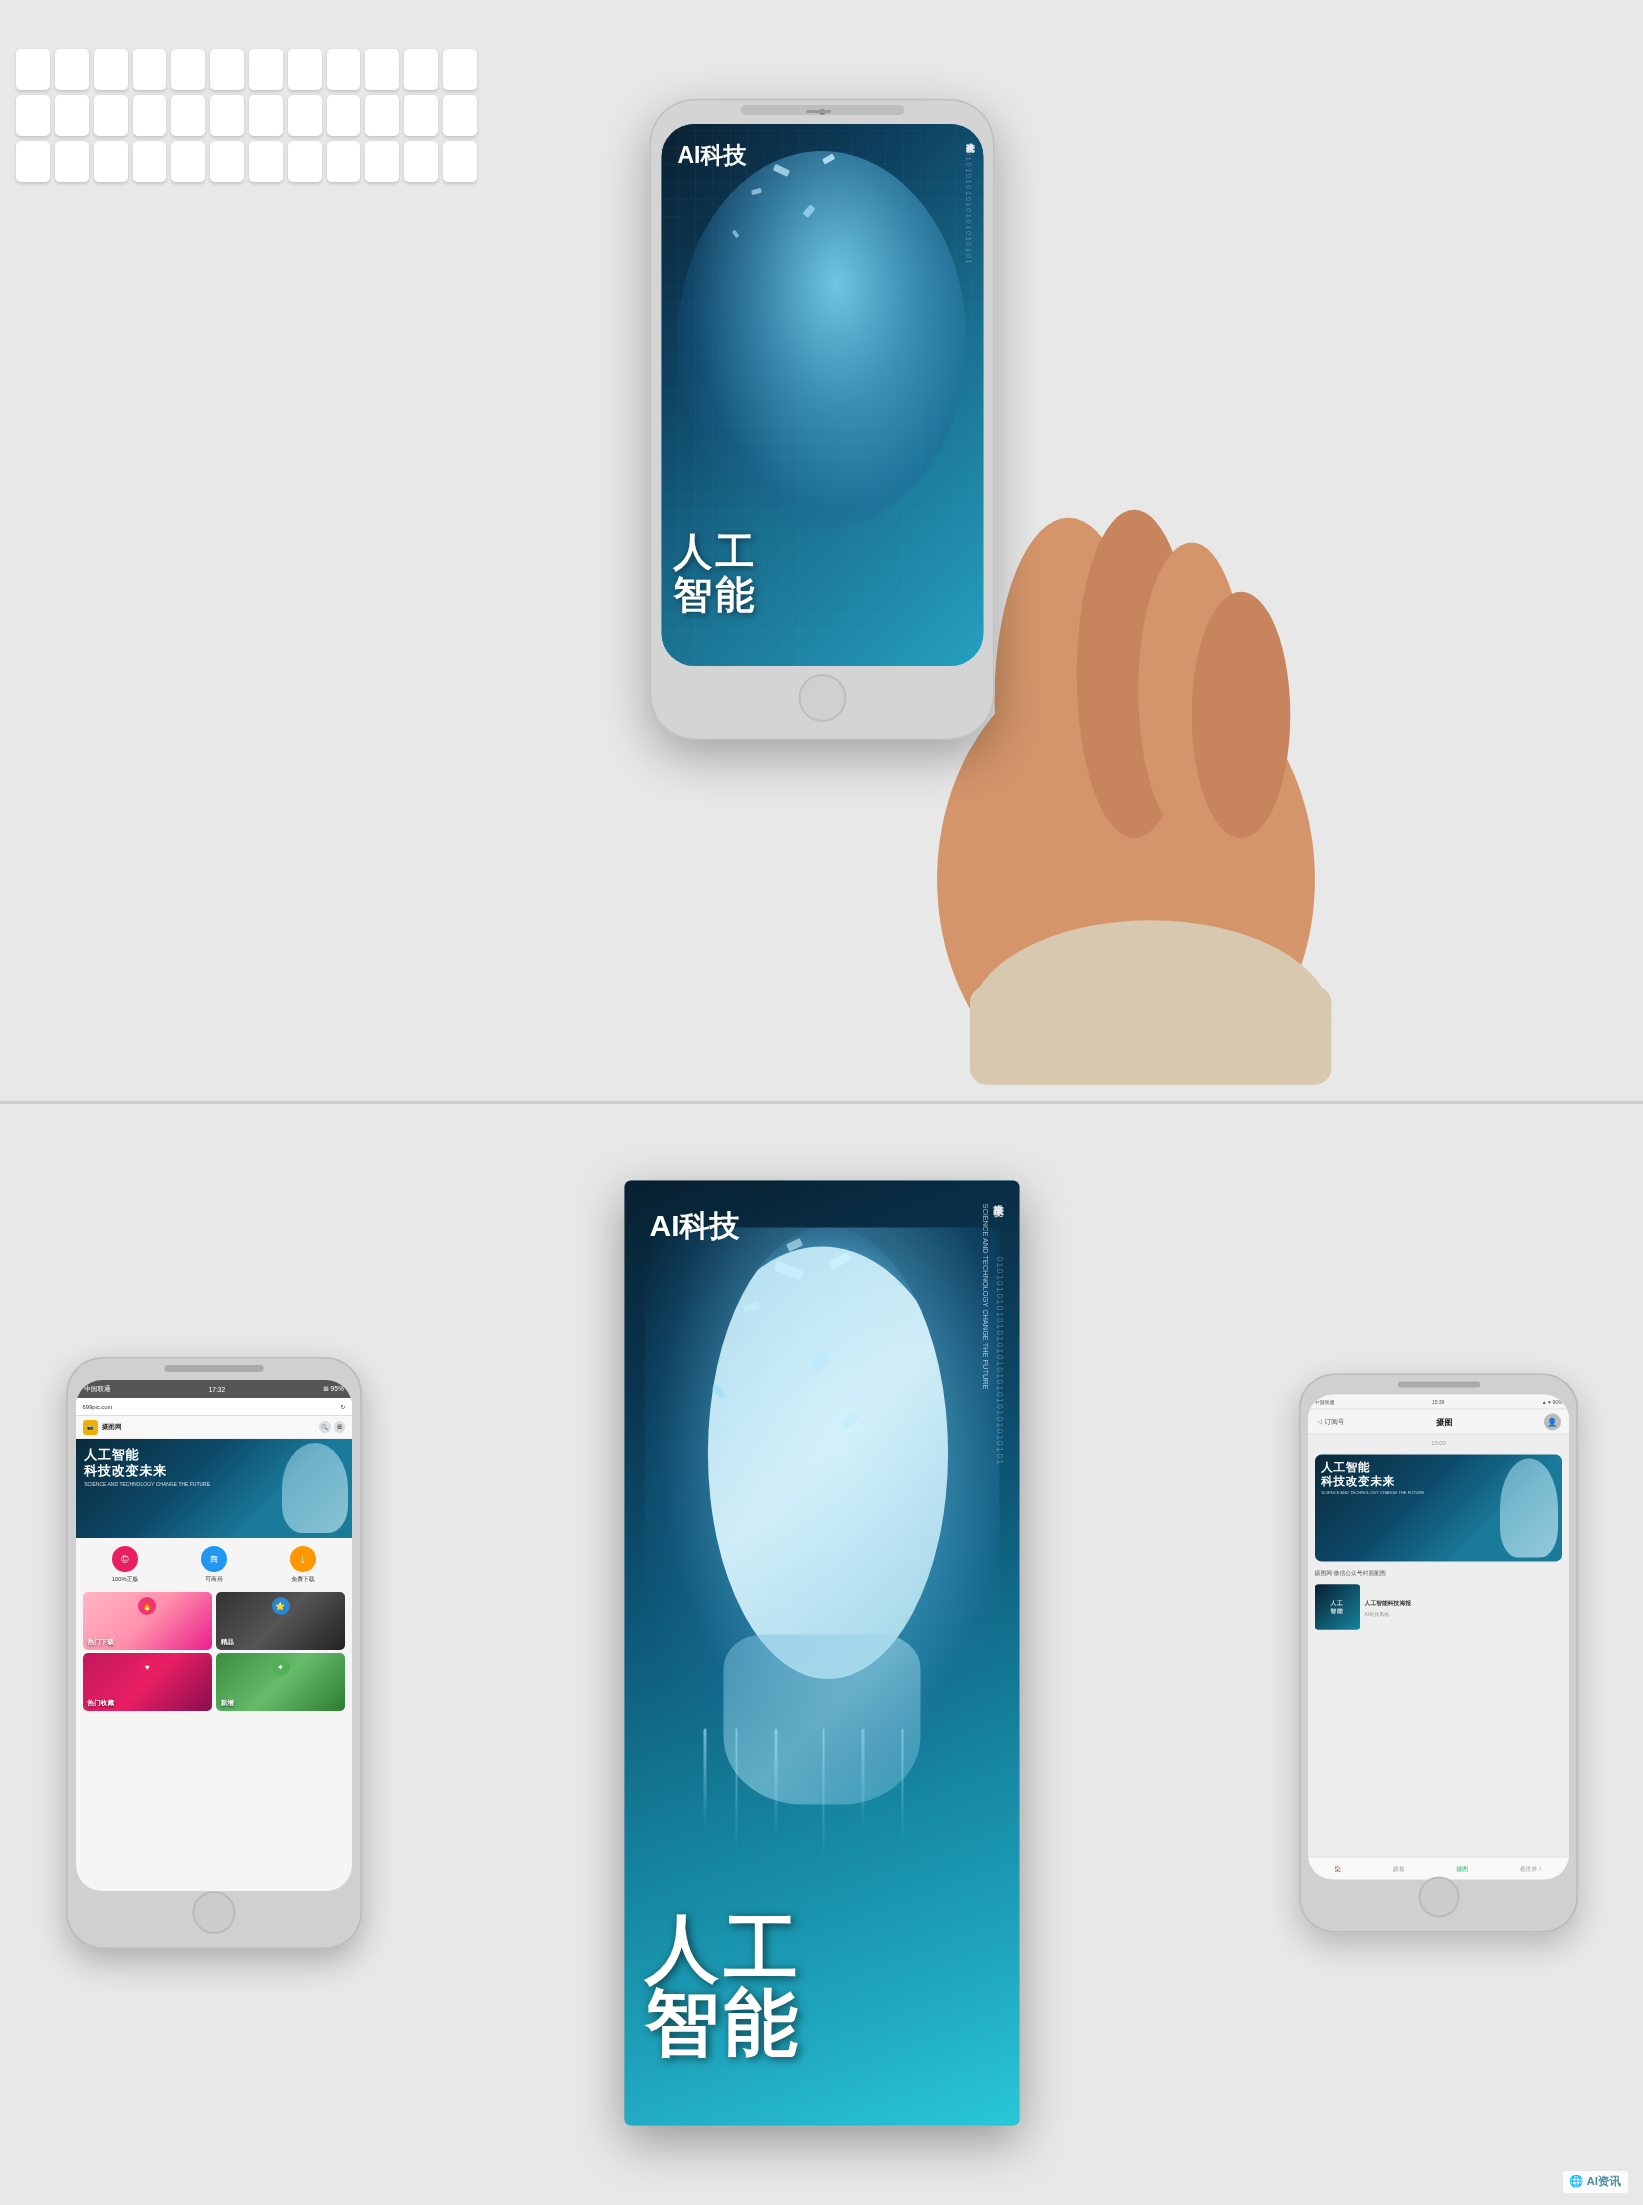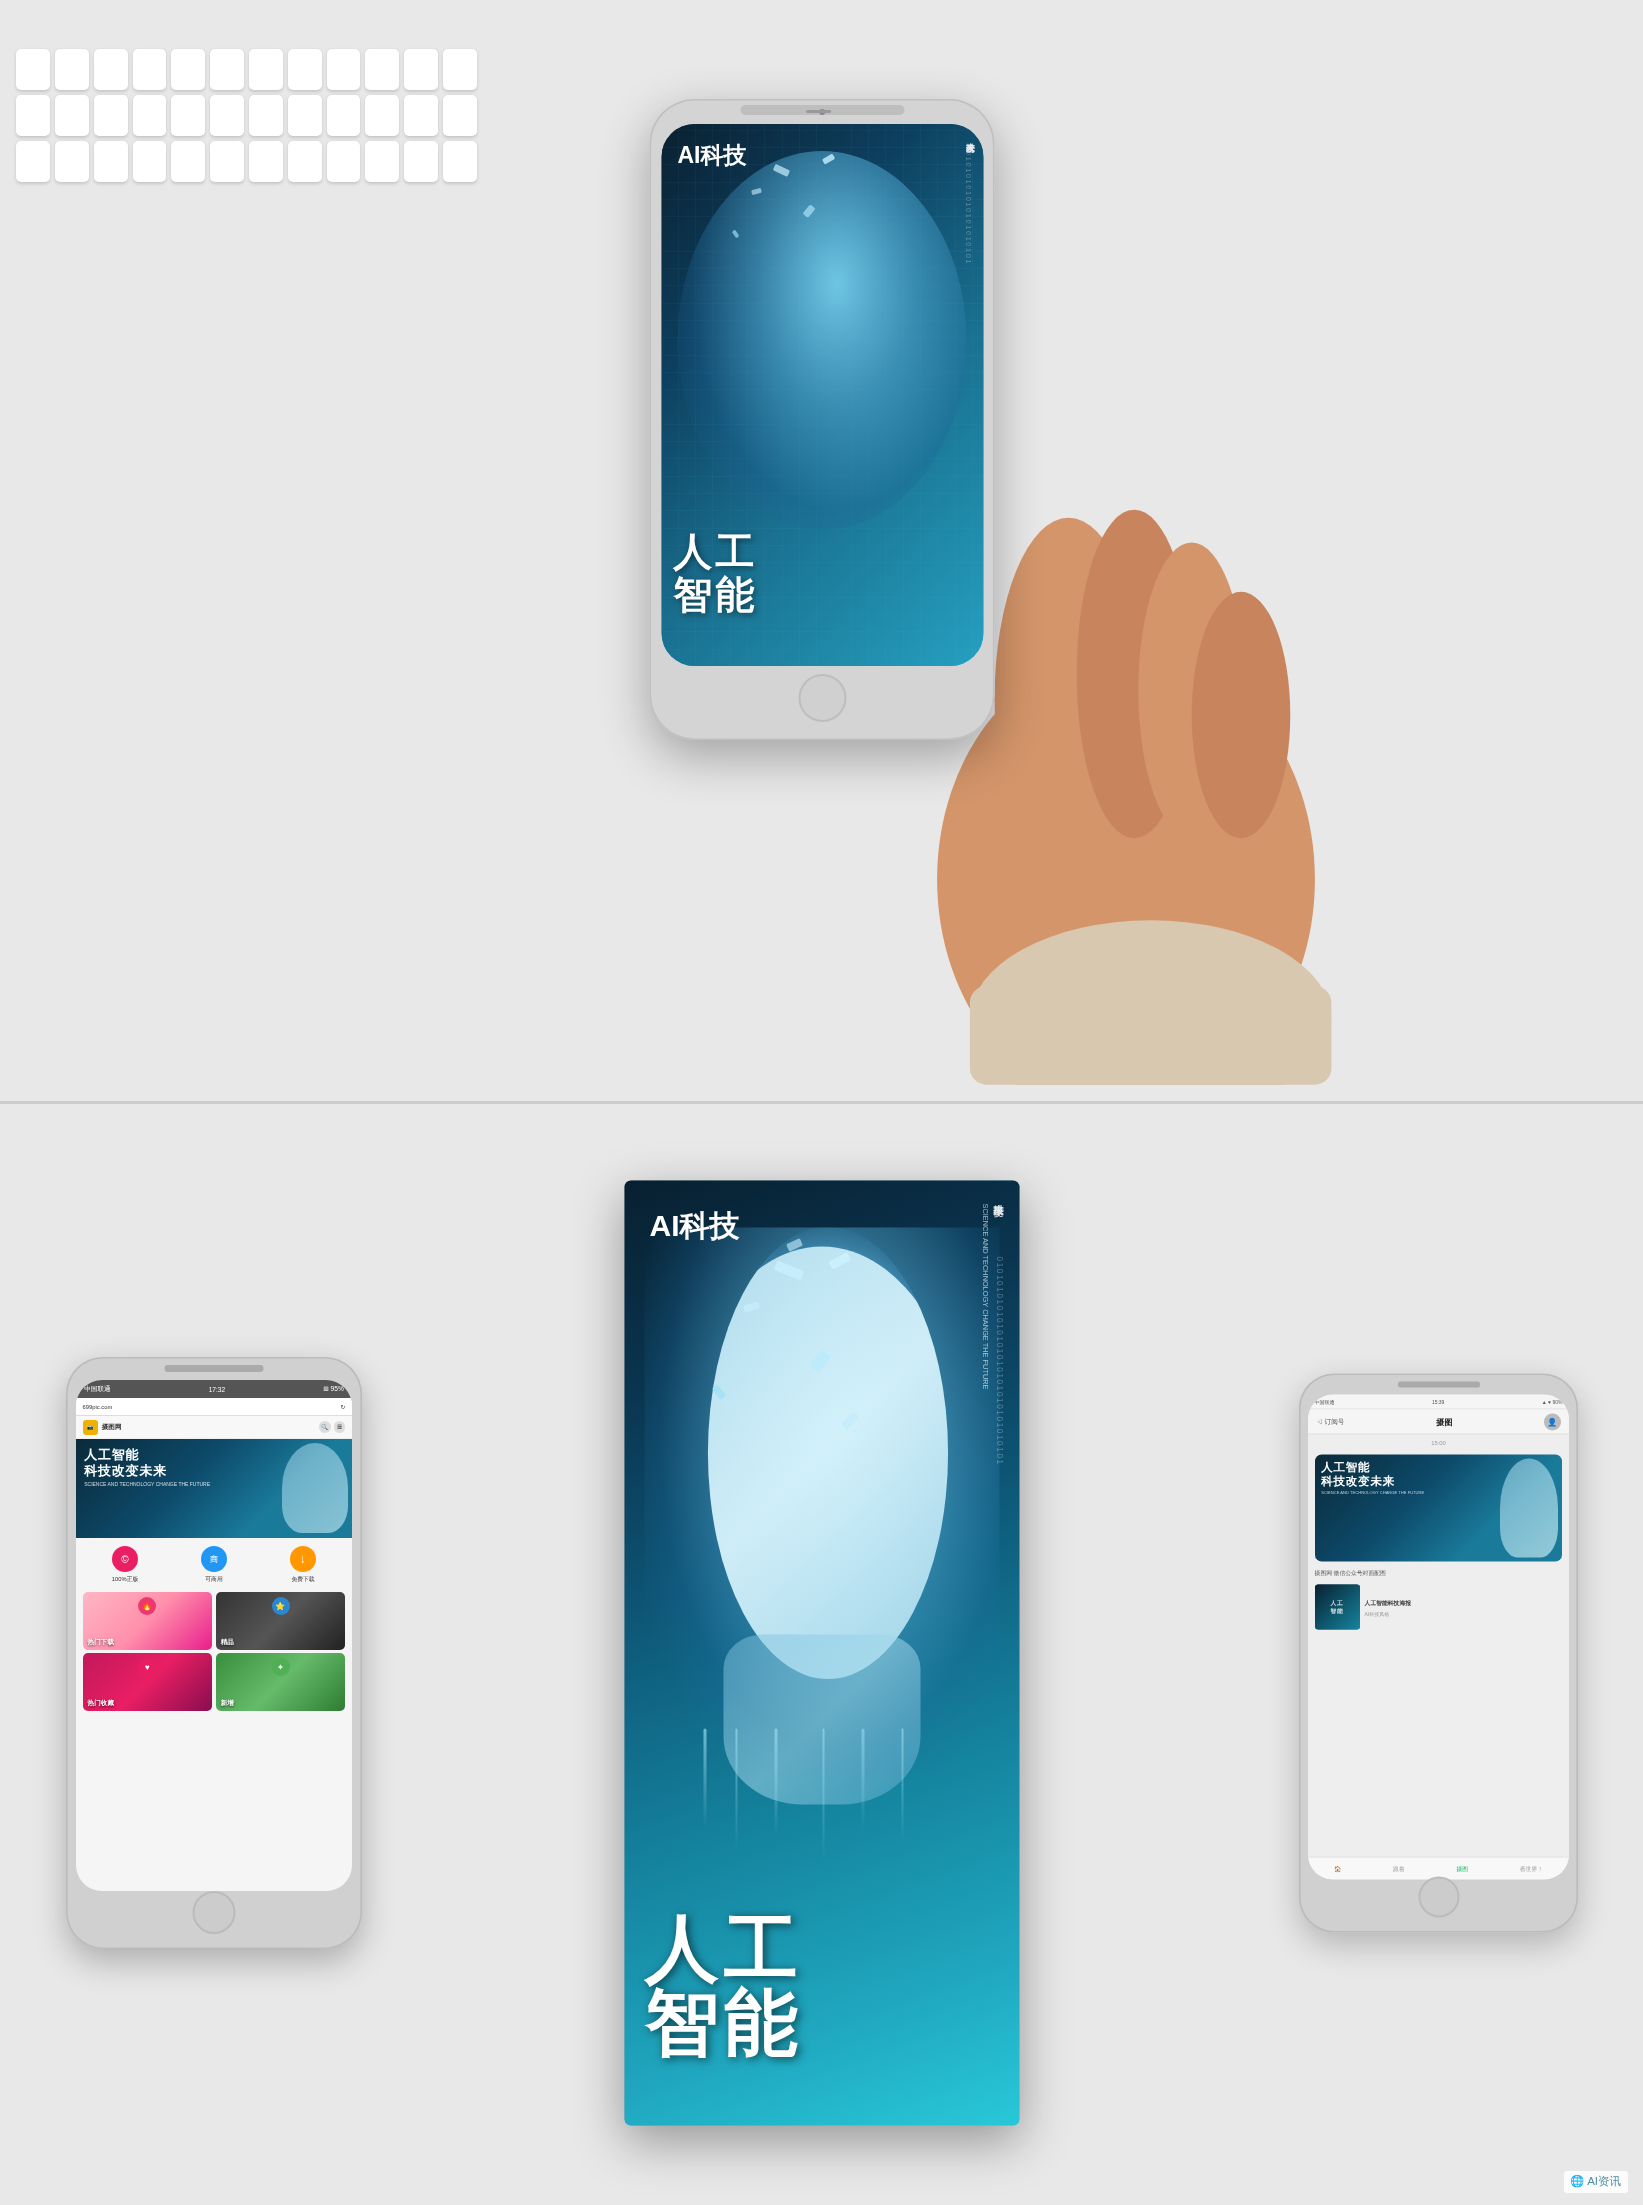--- a/index.html
+++ b/index.html
@@ -580,21 +580,21 @@
     
     .watermark {
       position: absolute;
       bottom: 12.3px;
       right: 16.4px;
       background: rgba(255,255,255,0.85);
       padding: 3.3px 6.6px;
       border-radius: 3.3px;
       font-size: 11.5px;
       color: #4a90a4;
-      font-weight: normal;
+      font-weight: bold;
       margin-left: 22px;
     }
 
     
     .section-divider {
       position: absolute;
       top: 1101px;
       left: 0;
       right: 0;
       height: 2.5px;

